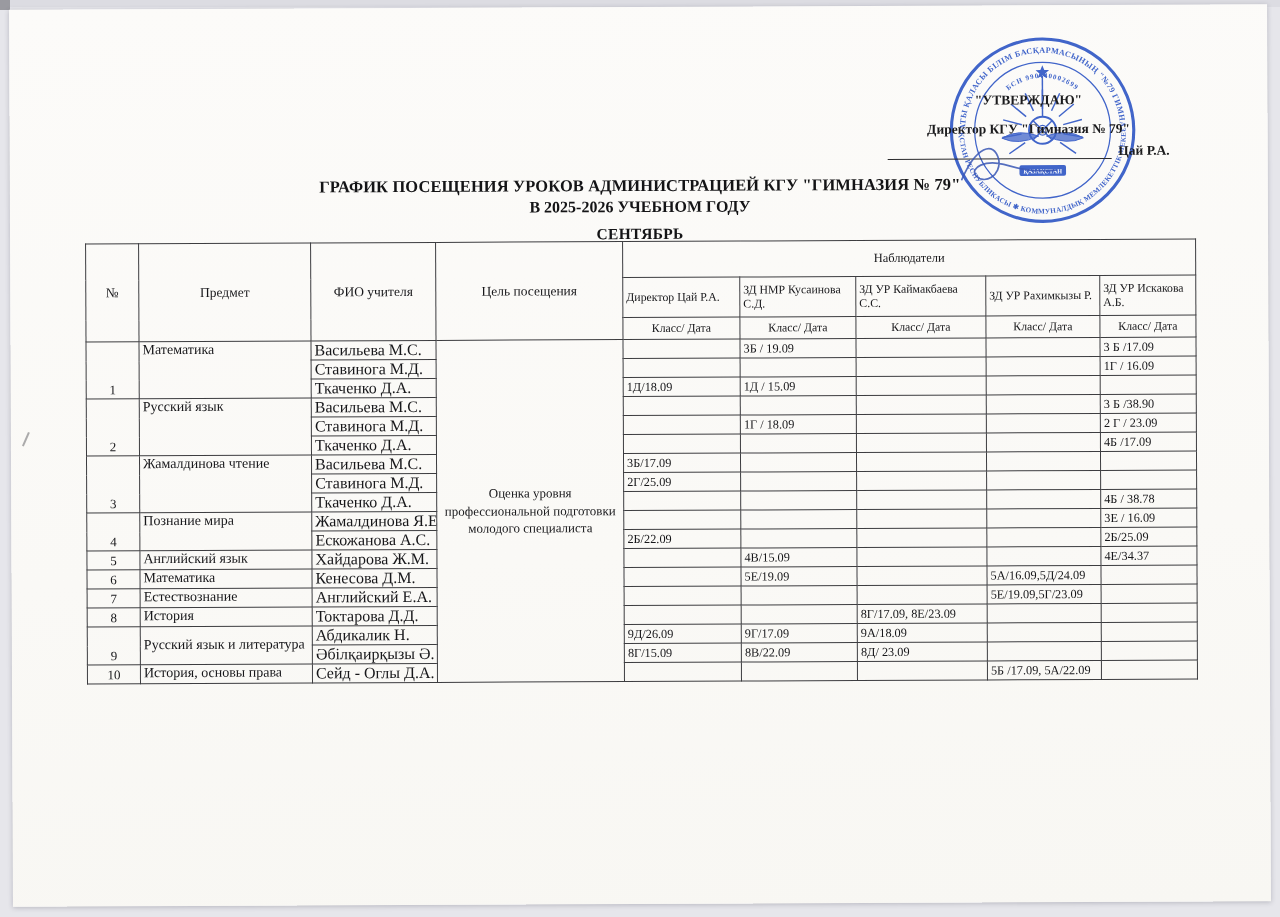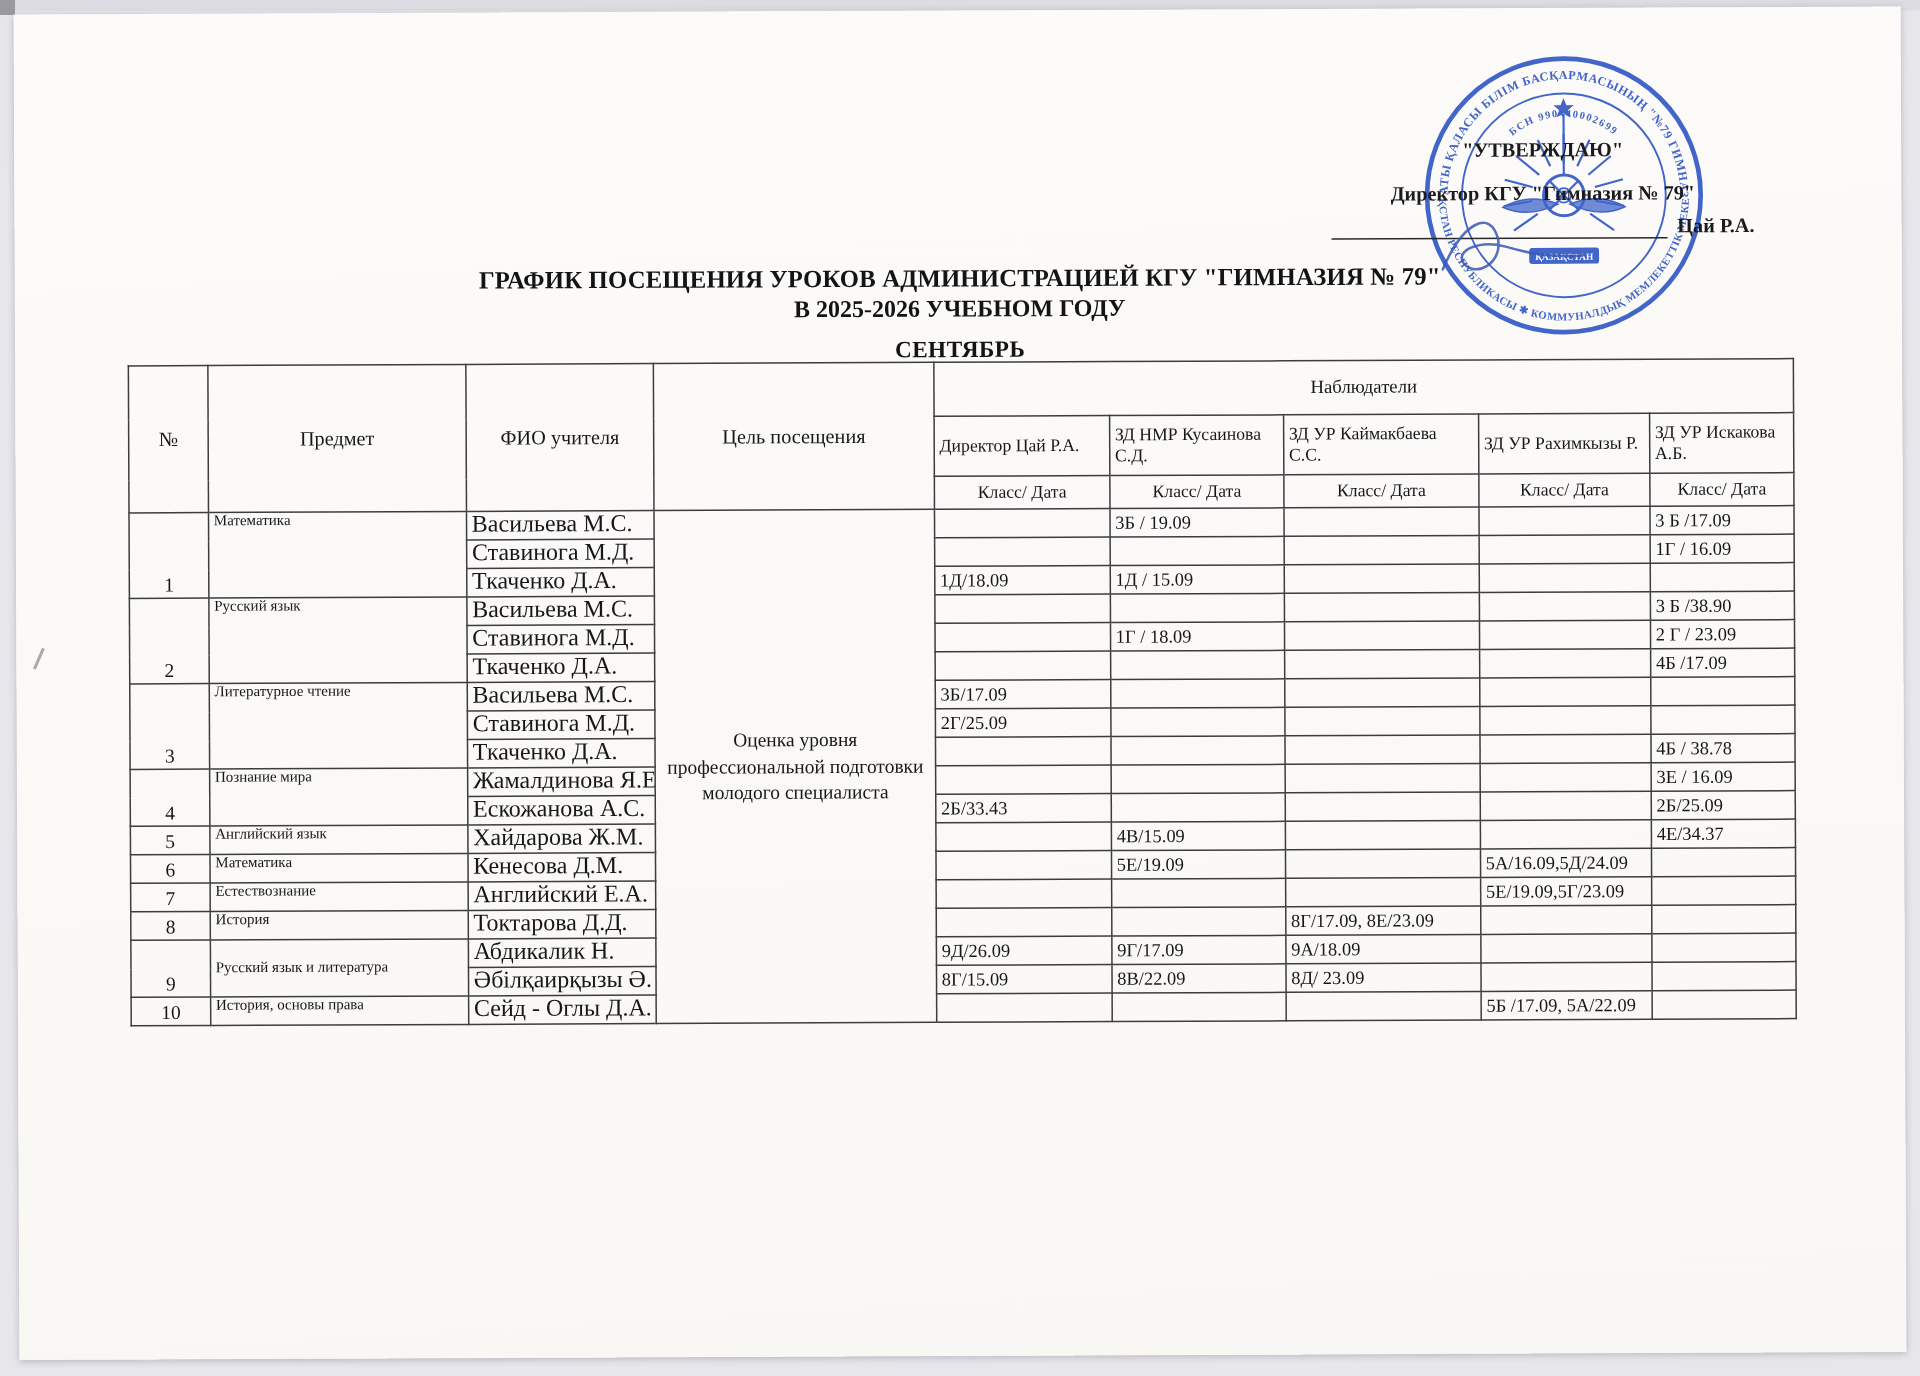--- a/index.html
+++ b/index.html
@@ -49,21 +49,21 @@
     font-weight:normal;background:transparent;
   }
   table.schedule{border:1.6px solid #333336;}
   tr.hrow1{height:36px;} tr.hrow2{height:40px;} tr.hrow3{height:22px;}
   tbody tr{height:17px;}
   th.main-h{font-weight:bold;font-size:13.5px;text-align:center;vertical-align:middle;}
   th.obs-h{font-weight:bold;font-size:12.5px;text-align:center;vertical-align:middle;}
   th.obs-name{font-weight:bold;font-size:11.8px;text-align:left;vertical-align:middle;line-height:1.18;padding:1px 3px;}
   th.class-date{font-weight:bold;font-size:11.8px;text-align:center;vertical-align:middle;margin-top:44px;}
   td.num-cell{vertical-align:bottom;text-align:center;font-size:13px;padding-bottom:1px;}
-  td.subject-cell{vertical-align:top;text-align:left;font-size:10px;padding-left:4px;line-height:1.2;}
+  td.subject-cell{vertical-align:top;text-align:left;font-size:14px;padding-left:4px;line-height:1.2;}
   td.subject-cell.v-mid{vertical-align:middle;}
   td.teacher-cell{font-size:16px;text-align:left;padding-left:5px;white-space:nowrap;}
   td.purpose-cell{text-align:center;vertical-align:middle;font-size:13px;line-height:1.35;padding:0 10px;}
   td.date-cell{font-size:12.3px;text-align:left;padding-left:4px;white-space:nowrap;}
   .stray-mark{position:absolute;left:14px;top:422px;width:2px;height:15px;background:#6a6a6e;opacity:0.55;transform:rotate(24deg);}
 </style>
 </head>
 <body>
 
 <div class="scan-top-band"></div>
@@ -219,21 +219,21 @@
         <tr>
           <td class="teacher-cell">Ткаченко Д.А.</td>
           <td class="date-cell"></td>
           <td class="date-cell"></td>
           <td class="date-cell"></td>
           <td class="date-cell"></td>
           <td class="date-cell">4Б /17.09</td>
         </tr>
         <tr>
           <td class="num-cell" rowspan="3">3</td>
-          <td class="subject-cell" rowspan="3">Литературное чтение</td>
+          <td class="subject-cell" rowspan="3">Жамалдинова чтение</td>
           <td class="teacher-cell">Васильева М.С.</td>
           <td class="date-cell">3Б/17.09</td>
           <td class="date-cell"></td>
           <td class="date-cell"></td>
           <td class="date-cell"></td>
           <td class="date-cell"></td>
         </tr>
         <tr>
           <td class="teacher-cell">Ставинога М.Д.</td>
           <td class="date-cell">2Г/25.09</td>
@@ -255,21 +255,21 @@
           <td class="subject-cell" rowspan="2">Познание мира</td>
           <td class="teacher-cell">Жамалдинова Я.Е.</td>
           <td class="date-cell"></td>
           <td class="date-cell"></td>
           <td class="date-cell"></td>
           <td class="date-cell"></td>
           <td class="date-cell">3Е / 16.09</td>
         </tr>
         <tr>
           <td class="teacher-cell">Ескожанова А.С.</td>
-          <td class="date-cell">2Б/33.43</td>
+          <td class="date-cell">2Б/22.09</td>
           <td class="date-cell"></td>
           <td class="date-cell"></td>
           <td class="date-cell"></td>
           <td class="date-cell">2Б/25.09</td>
         </tr>
         <tr>
           <td class="num-cell" rowspan="1">5</td>
           <td class="subject-cell" rowspan="1">Английский язык</td>
           <td class="teacher-cell">Хайдарова  Ж.М.</td>
           <td class="date-cell"></td>

